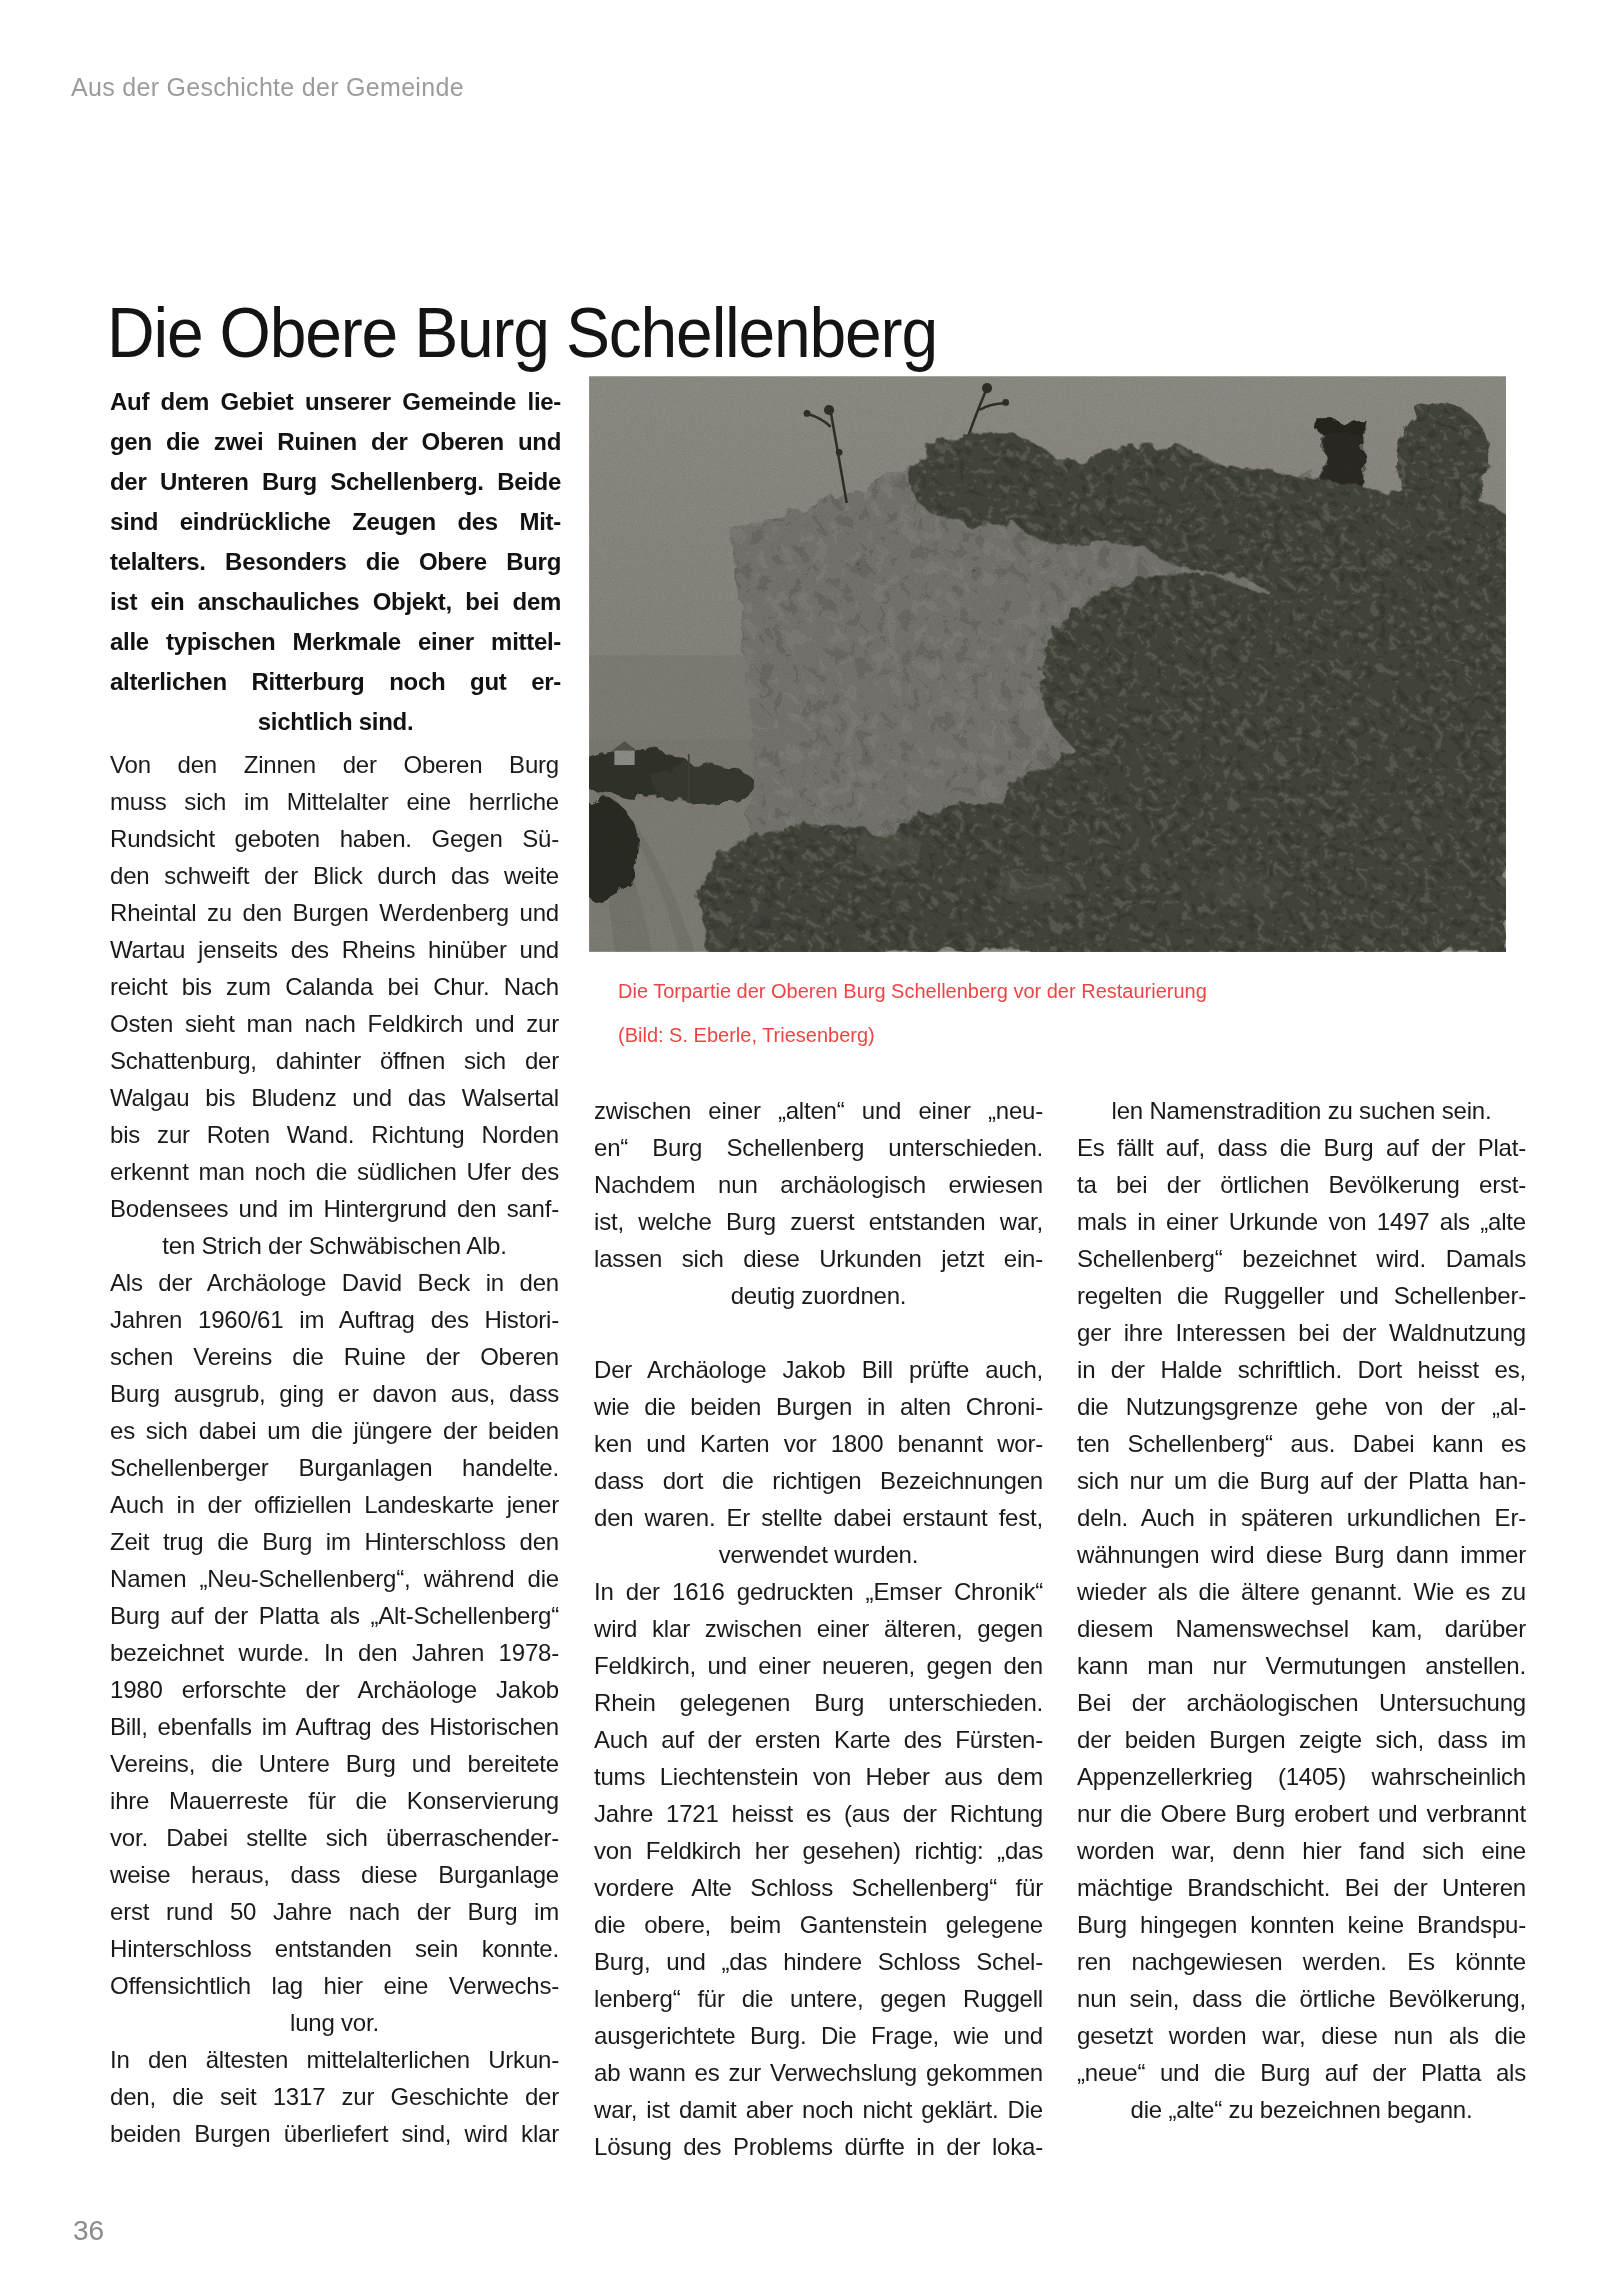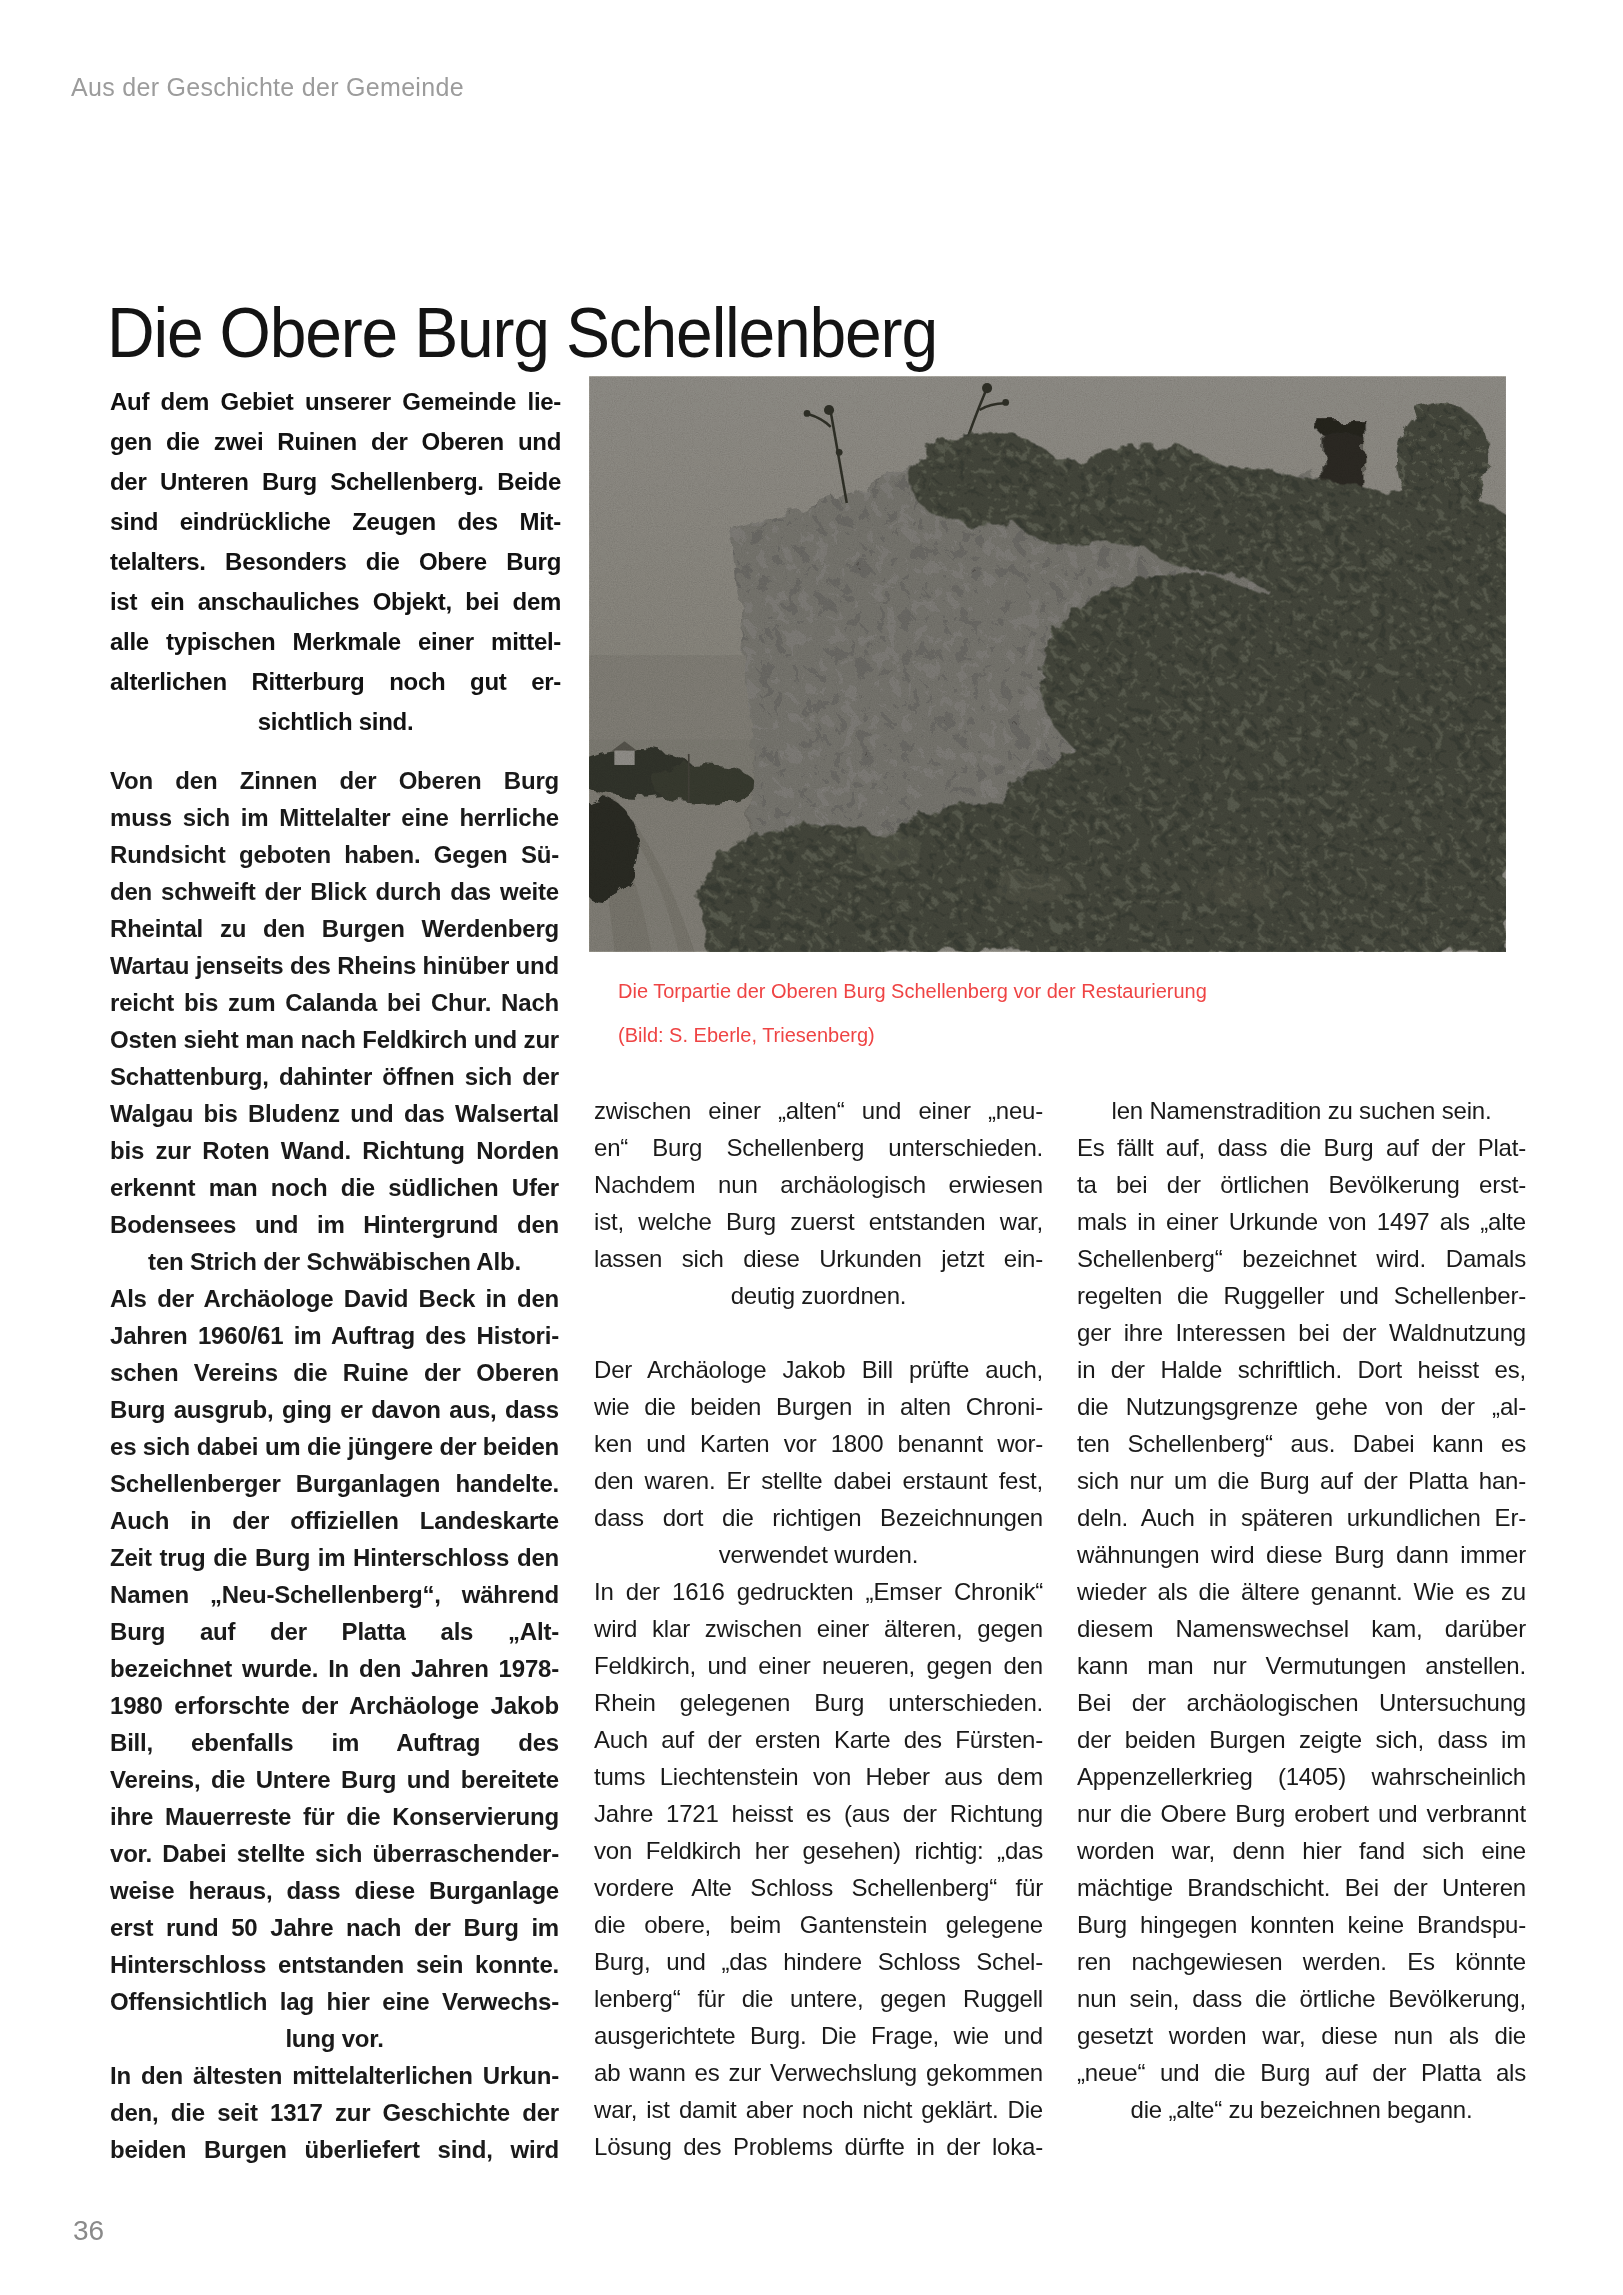--- a/index.html
+++ b/index.html
@@ -20,21 +20,21 @@
   .intro{
     position:absolute;left:110px;top:382px;width:451px;
     font-size:24px;font-weight:700;line-height:40px;color:#121212;
     letter-spacing:-0.3px;
   }
   .intro .line{height:40px;line-height:40px;}
   .body-col{
     position:absolute;width:449px;
     font-size:24px;line-height:37px;color:#1a1a1a;letter-spacing:-0.2px;
   }
-  #col-left{left:110px;top:762px;font-weight:bold;}
+  #col-left{left:110px;top:746px;}
   #col-mid{left:594px;top:1092px;}
   #col-right{left:1077px;top:1092px;}
   .line{height:37px;line-height:37px;overflow:hidden;text-align:justify;}
   .line.j::after{content:"";display:inline-block;width:100%;}
   .line.r{text-align:center;}
   .block.gap{margin-top:37px;}
   .photo{
     position:absolute;left:589px;top:376px;width:917px;height:576px;
     background:#edebe0;overflow:hidden;
   }
@@ -246,22 +246,22 @@
       <div class="line j">en“ Burg Schellenberg unterschieden.</div>
       <div class="line j">Nachdem nun archäologisch erwiesen</div>
       <div class="line j">ist, welche Burg zuerst entstanden war,</div>
       <div class="line j">lassen sich diese Urkunden jetzt ein-</div>
       <div class="line r">deutig zuordnen.</div>
     </div>
     <div class="block gap">
       <div class="line j">Der Archäologe Jakob Bill prüfte auch,</div>
       <div class="line j">wie die beiden Burgen in alten Chroni-</div>
       <div class="line j">ken und Karten vor 1800 benannt wor-</div>
+      <div class="line j">dass dort die richtigen Bezeichnungen</div>
       <div class="line j">den waren. Er stellte dabei erstaunt fest,</div>
-      <div class="line j">dass dort die richtigen Bezeichnungen</div>
       <div class="line r">verwendet wurden.</div>
     </div>
     <div class="block">
       <div class="line j">In der 1616 gedruckten „Emser Chronik“</div>
       <div class="line j">wird klar zwischen einer älteren, gegen</div>
       <div class="line j">Feldkirch, und einer neueren, gegen den</div>
       <div class="line j">Rhein gelegenen Burg unterschieden.</div>
       <div class="line j">Auch auf der ersten Karte des Fürsten-</div>
       <div class="line j">tums Liechtenstein von Heber aus dem</div>
       <div class="line j">Jahre 1721 heisst es (aus der Richtung</div>

